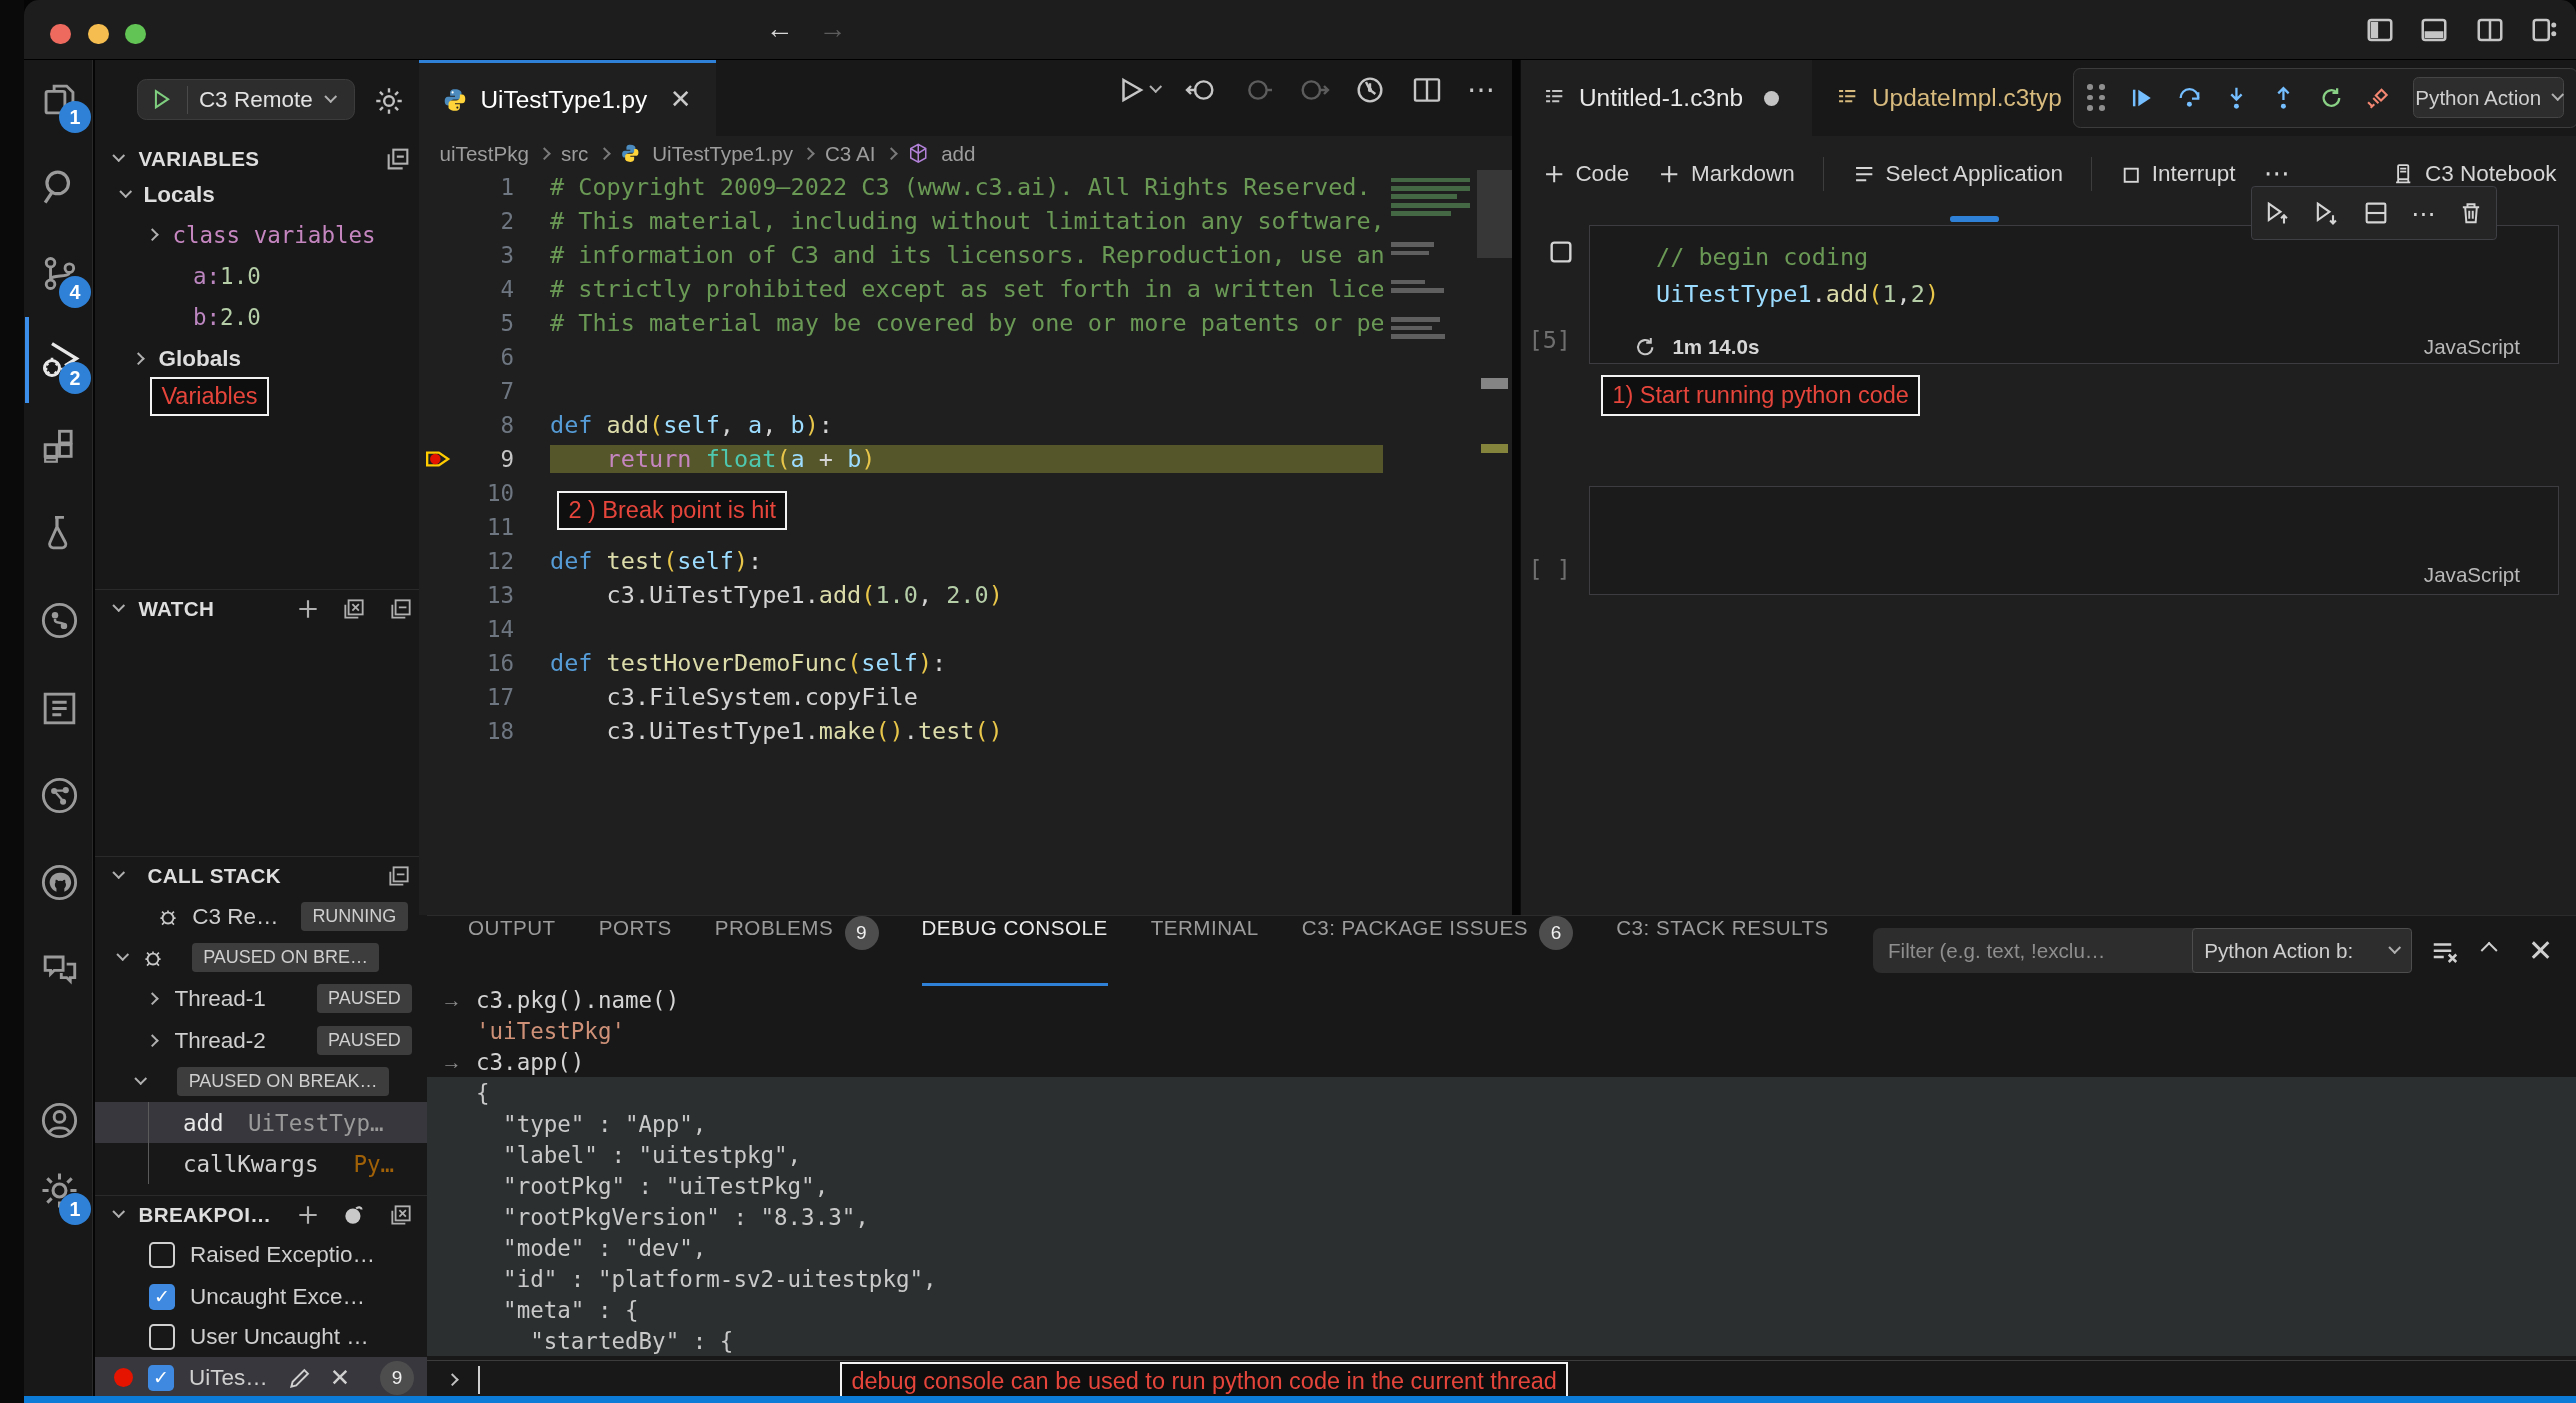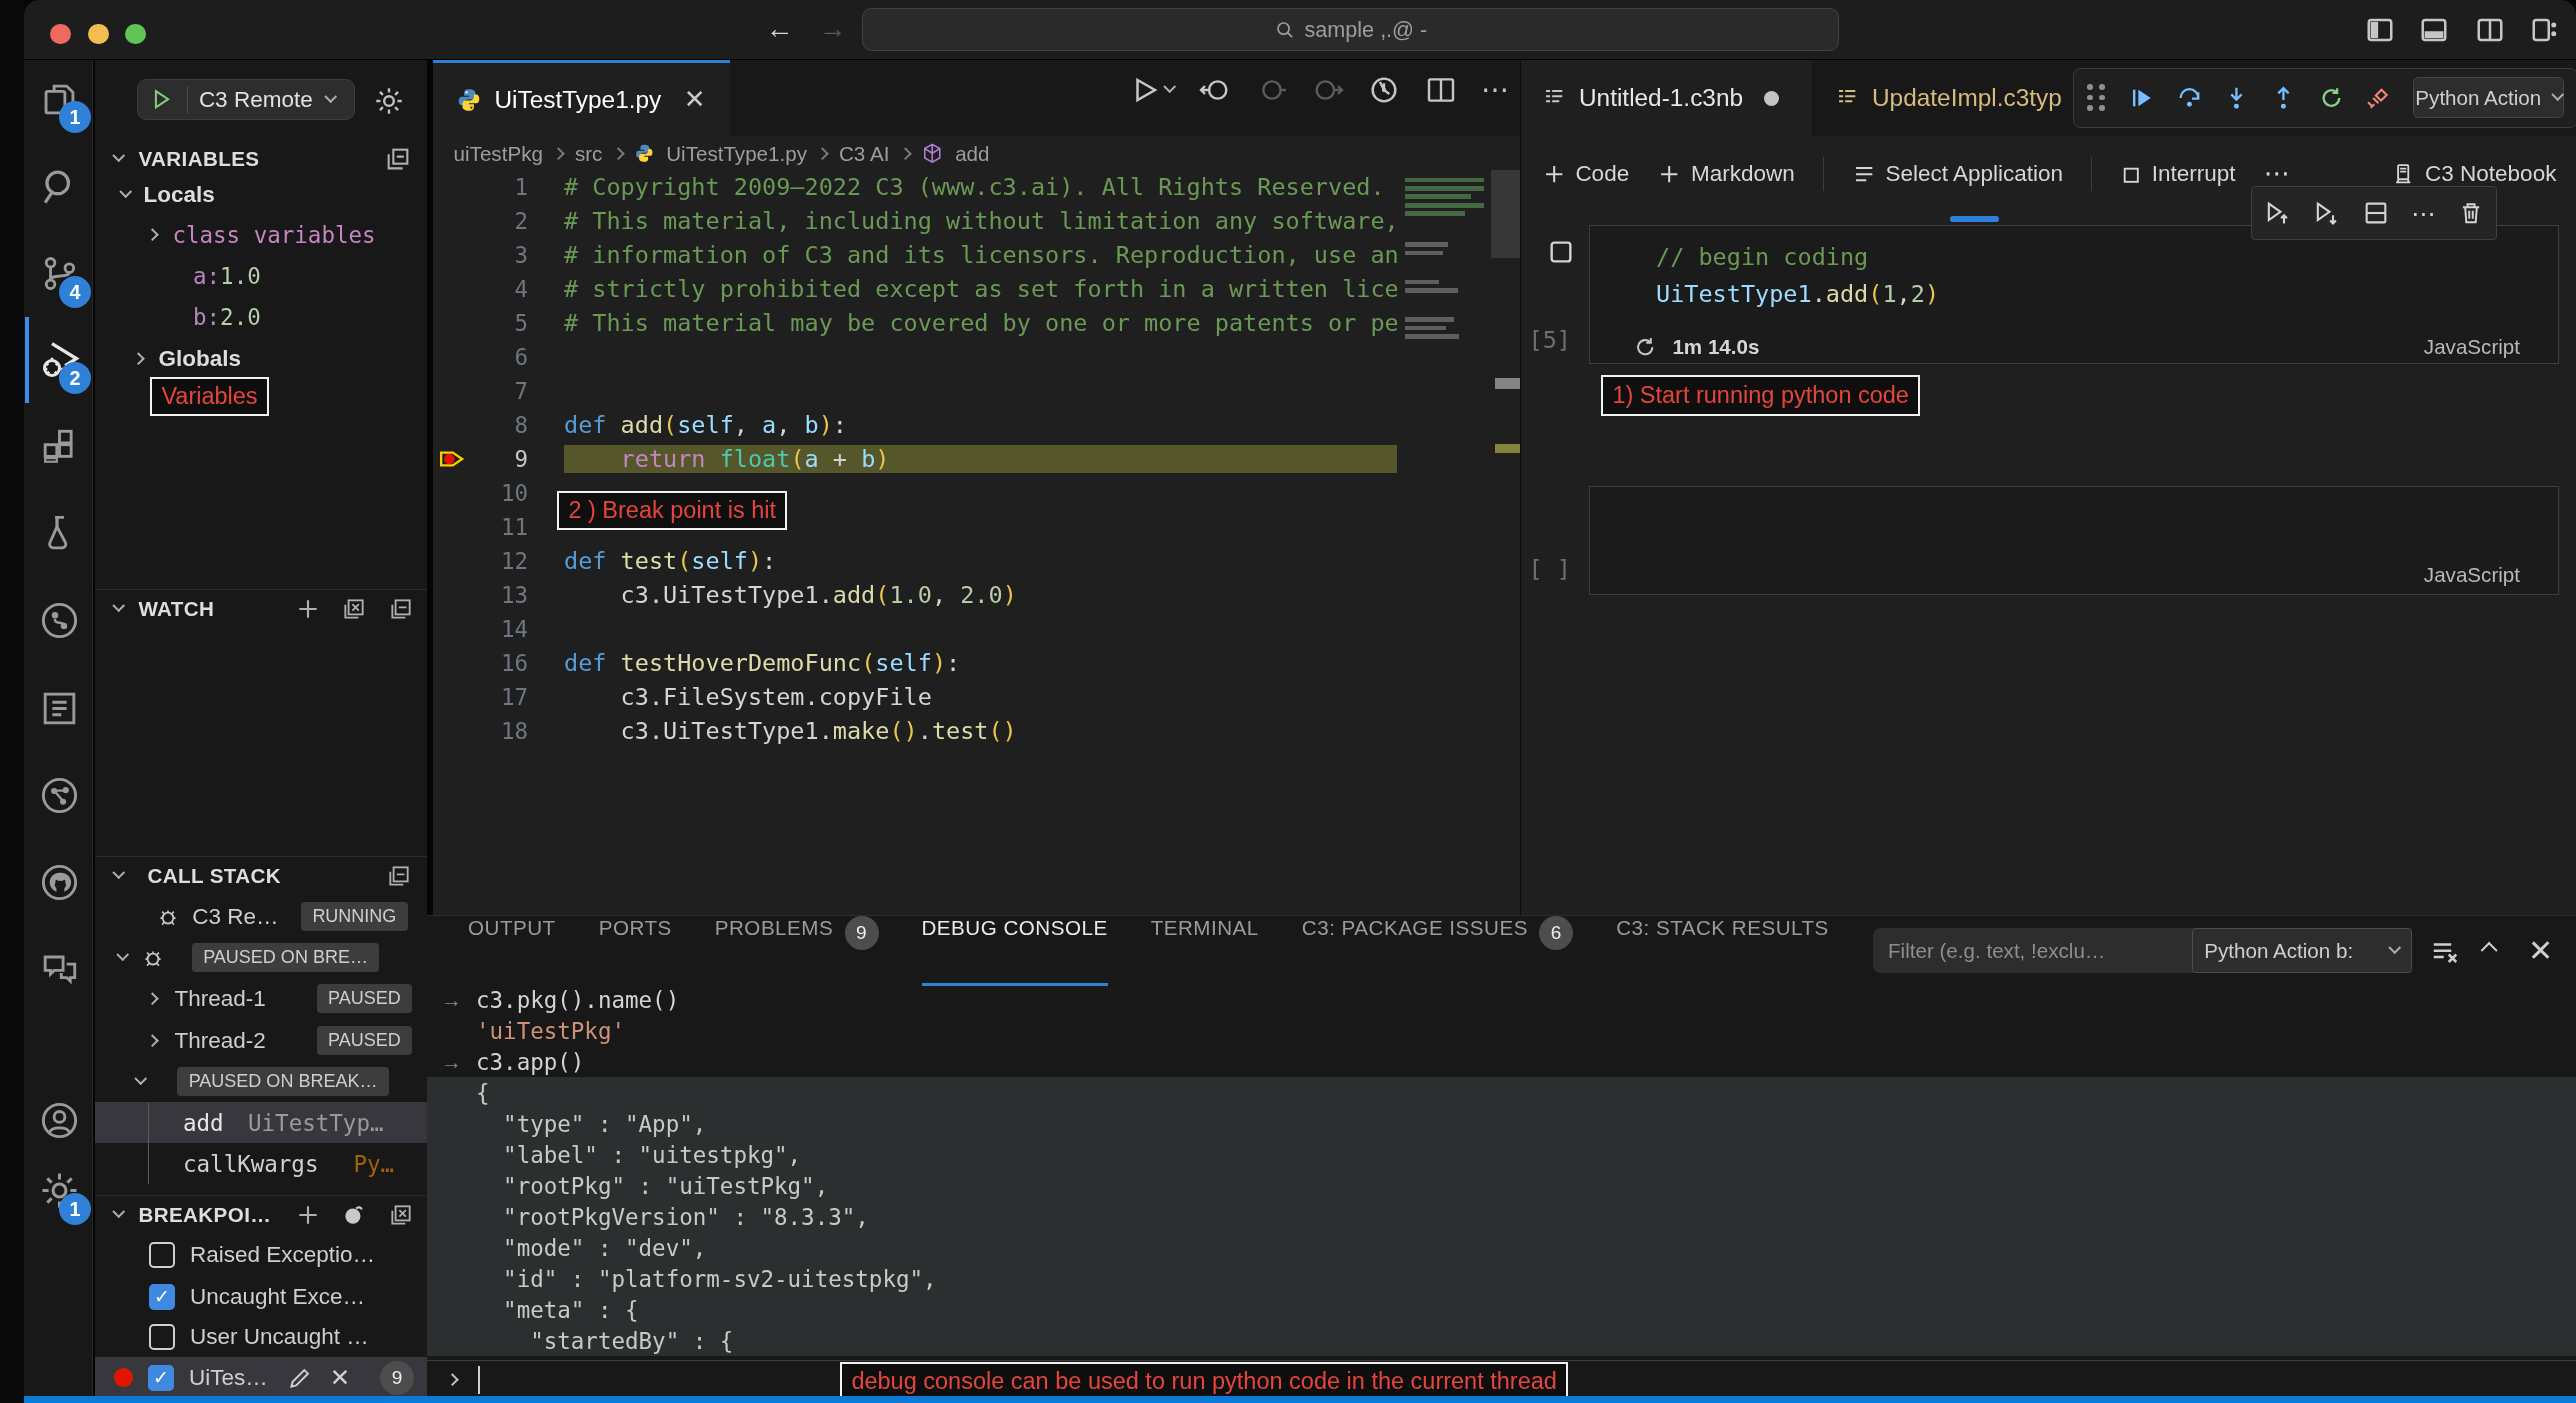--- a/index.html
+++ b/index.html
@@ -45,27 +45,20 @@
 <div id="root">
 
   <div class="s" style="left:0;top:0;width:24.4px;height:1403px;background:#0a0a0a"></div>
 
   <div class="s" style="left:24.4px;top:0;width:2552px;height:60px;background:#1d1d1d;border-radius:15px 15px 0 0;border-bottom:0.9px solid #000">
     <div class="s" style="left:26px;top:23.5px;width:20.6px;height:20.6px;border-radius:50%;background:#ee6a5f"></div>
     <div class="s" style="left:64px;top:23.5px;width:20.6px;height:20.6px;border-radius:50%;background:#f5bd4f"></div>
     <div class="s" style="left:101px;top:23.5px;width:20.6px;height:20.6px;border-radius:50%;background:#61c454"></div>
     <div class="s" style="left:741px;top:13px;font-size:28px;color:#d6d6d6">←</div>
     <div class="s" style="left:794px;top:13px;font-size:28px;color:#5c5c5c">→</div>
-    <div class="s row" style="left:838px;top:8.4px;width:977px;height:43px;background:#2a2a2a;border:0.9px solid #424242;border-radius:9.4px;justify-content:center;gap:9.4px">
-      <svg width="20.6" height="20.6" viewBox="0 0 24 24">
-          <circle cx="10" cy="10" r="6.5" fill="none" stroke="#9d9d9d" stroke-width="2"></circle>
-          <path d="M15 15l5 5" stroke="#9d9d9d" stroke-width="2"></path>
-        </svg>
-      <span style="color:#9d9d9d;font-size:21.6px">sample ,.@ -</span>
-    </div>
     <svg class="s" style="left:2340px;top:15px" width="32" height="30" viewBox="0 0 24 24">
         <rect x="3" y="4" width="18" height="16" rx="2" fill="none" stroke="#c6c6c6" stroke-width="2"></rect>
         <rect x="4.5" y="5.5" width="6" height="13" fill="#c6c6c6"></rect>
       </svg>
     <svg class="s" style="left:2394px;top:15px" width="32" height="30" viewBox="0 0 24 24">
         <rect x="3" y="4" width="18" height="16" rx="2" fill="none" stroke="#c6c6c6" stroke-width="2"></rect>
         <rect x="4.5" y="13" width="15" height="5.5" fill="#c6c6c6"></rect>
       </svg>
     <svg class="s" style="left:2450px;top:15px" width="32" height="30" viewBox="0 0 24 24">
         <rect x="3" y="4" width="18" height="16" rx="2" fill="none" stroke="#c6c6c6" stroke-width="2"></rect>
@@ -294,21 +287,21 @@
       <span class="chkb on" style="margin-left:15px">✓</span>
       <span style="margin-left:15px">UiTes…</span>
       <svg style="margin-left:19px" width="26" height="26" viewBox="0 0 24 24">
           <path d="M4 20l1.2-4.5L16 4.7l3.3 3.3L8.5 18.8z" fill="none" stroke="#d0d0d0" stroke-width="1.8"></path>
         </svg>
       <span style="margin-left:17px;font-size:24.4px;color:#d0d0d0">✕</span>
       <span class="gcirc" style="margin-left:auto;margin-right:13px">9</span>
     </div>
   </div>
 
-  <div class="s" style="left:433px;top:60px;width:1093px;height:855px;background:#1f1f1f">
+  <div class="s" style="left:419px;top:60px;width:1093px;height:855px;background:#1f1f1f">
 
     <div class="s" style="left:0;top:0;width:1093px;height:76px;background:#181818">
       <div class="s row" style="left:0;top:0;width:297px;height:76px;background:#1f1f1f;border-top:3.8px solid #2f81d7;padding-left:22.5px;gap:13px">
         <svg width="26" height="26" viewBox="0 0 24 24">
             <path d="M12 2c-4 0-4.5 1.8-4.5 3.5V8H12v1H5.5C3.5 9 2.5 10.6 2.5 13s1 4 3 4h2v-2.5c0-1.8 1.6-3 3.5-3h4c1.7 0 3-1.2 3-3V5.5C18 3.8 16 2 12 2z" fill="#4b8bbe"></path>
             <path d="M12 22c4 0 4.5-1.8 4.5-3.5V16H12v-1h6.5c2 0 3-1.6 3-4s-1-4-3-4h-2v2.5c0 1.8-1.6 3-3.5 3h-4c-1.7 0-3 1.2-3 3v3.5C6 20.2 8 22 12 22z" fill="#ffd43b"></path>
             <circle cx="9.8" cy="5" r="1" fill="#fff"></circle>
             <circle cx="14.2" cy="19" r="1" fill="#1f1f1f"></circle>
           </svg>
         <span style="font-size:24.4px;color:#fff">UiTestType1.py</span>

